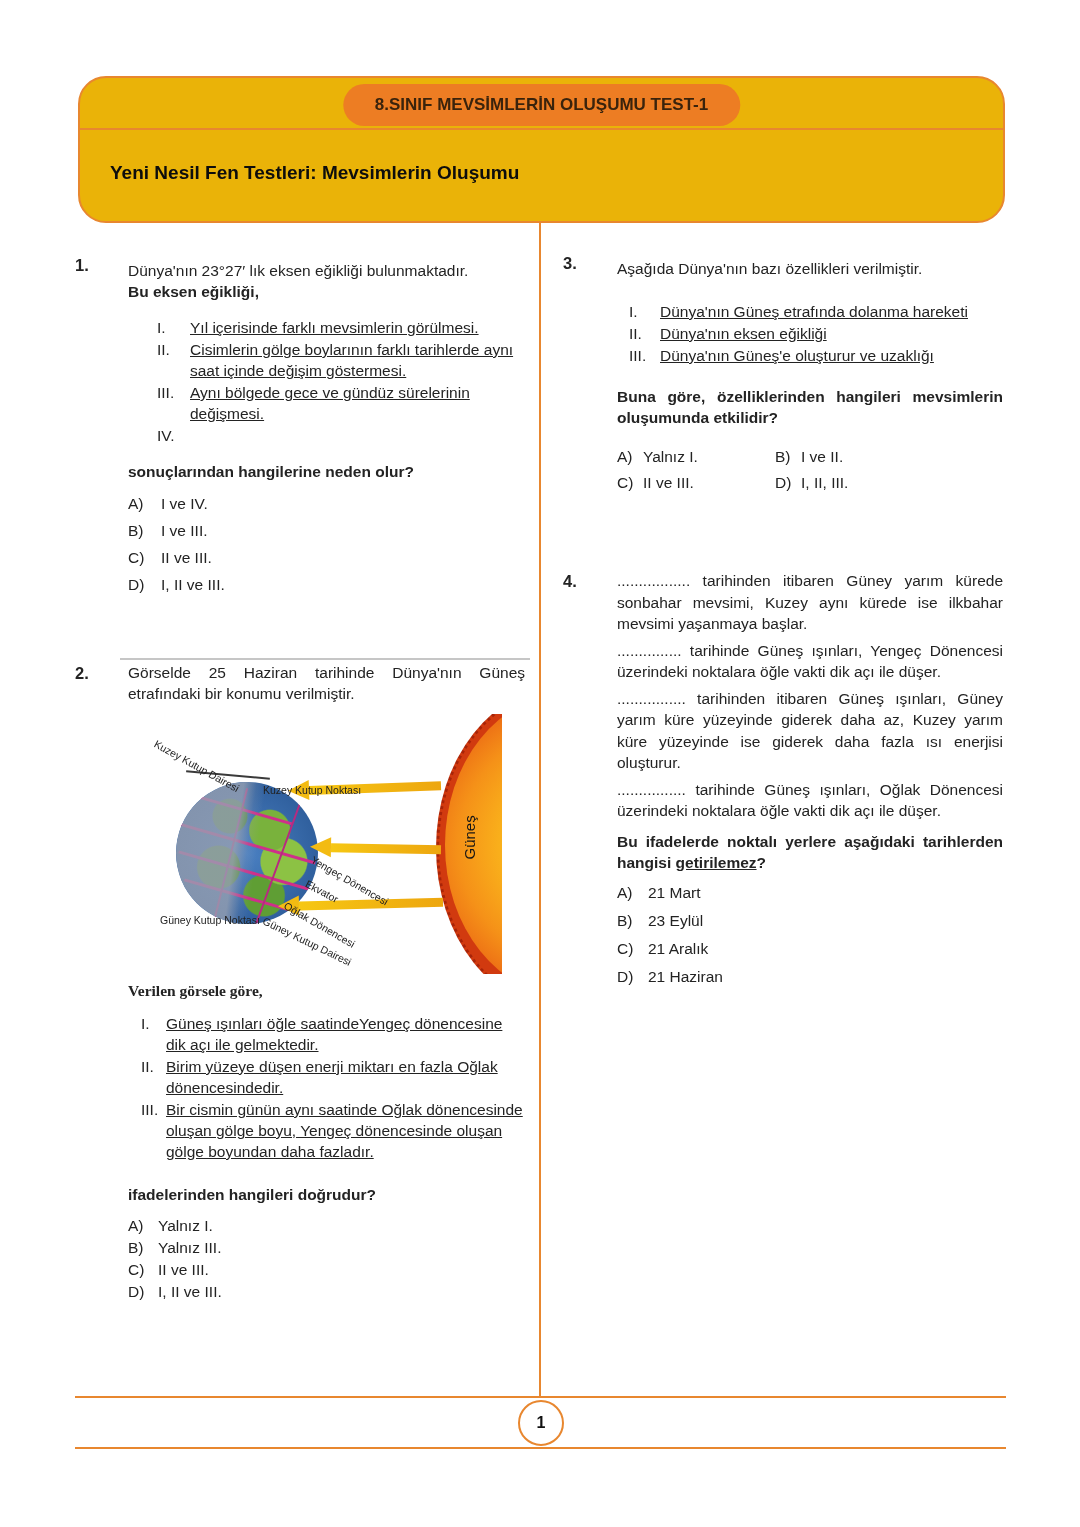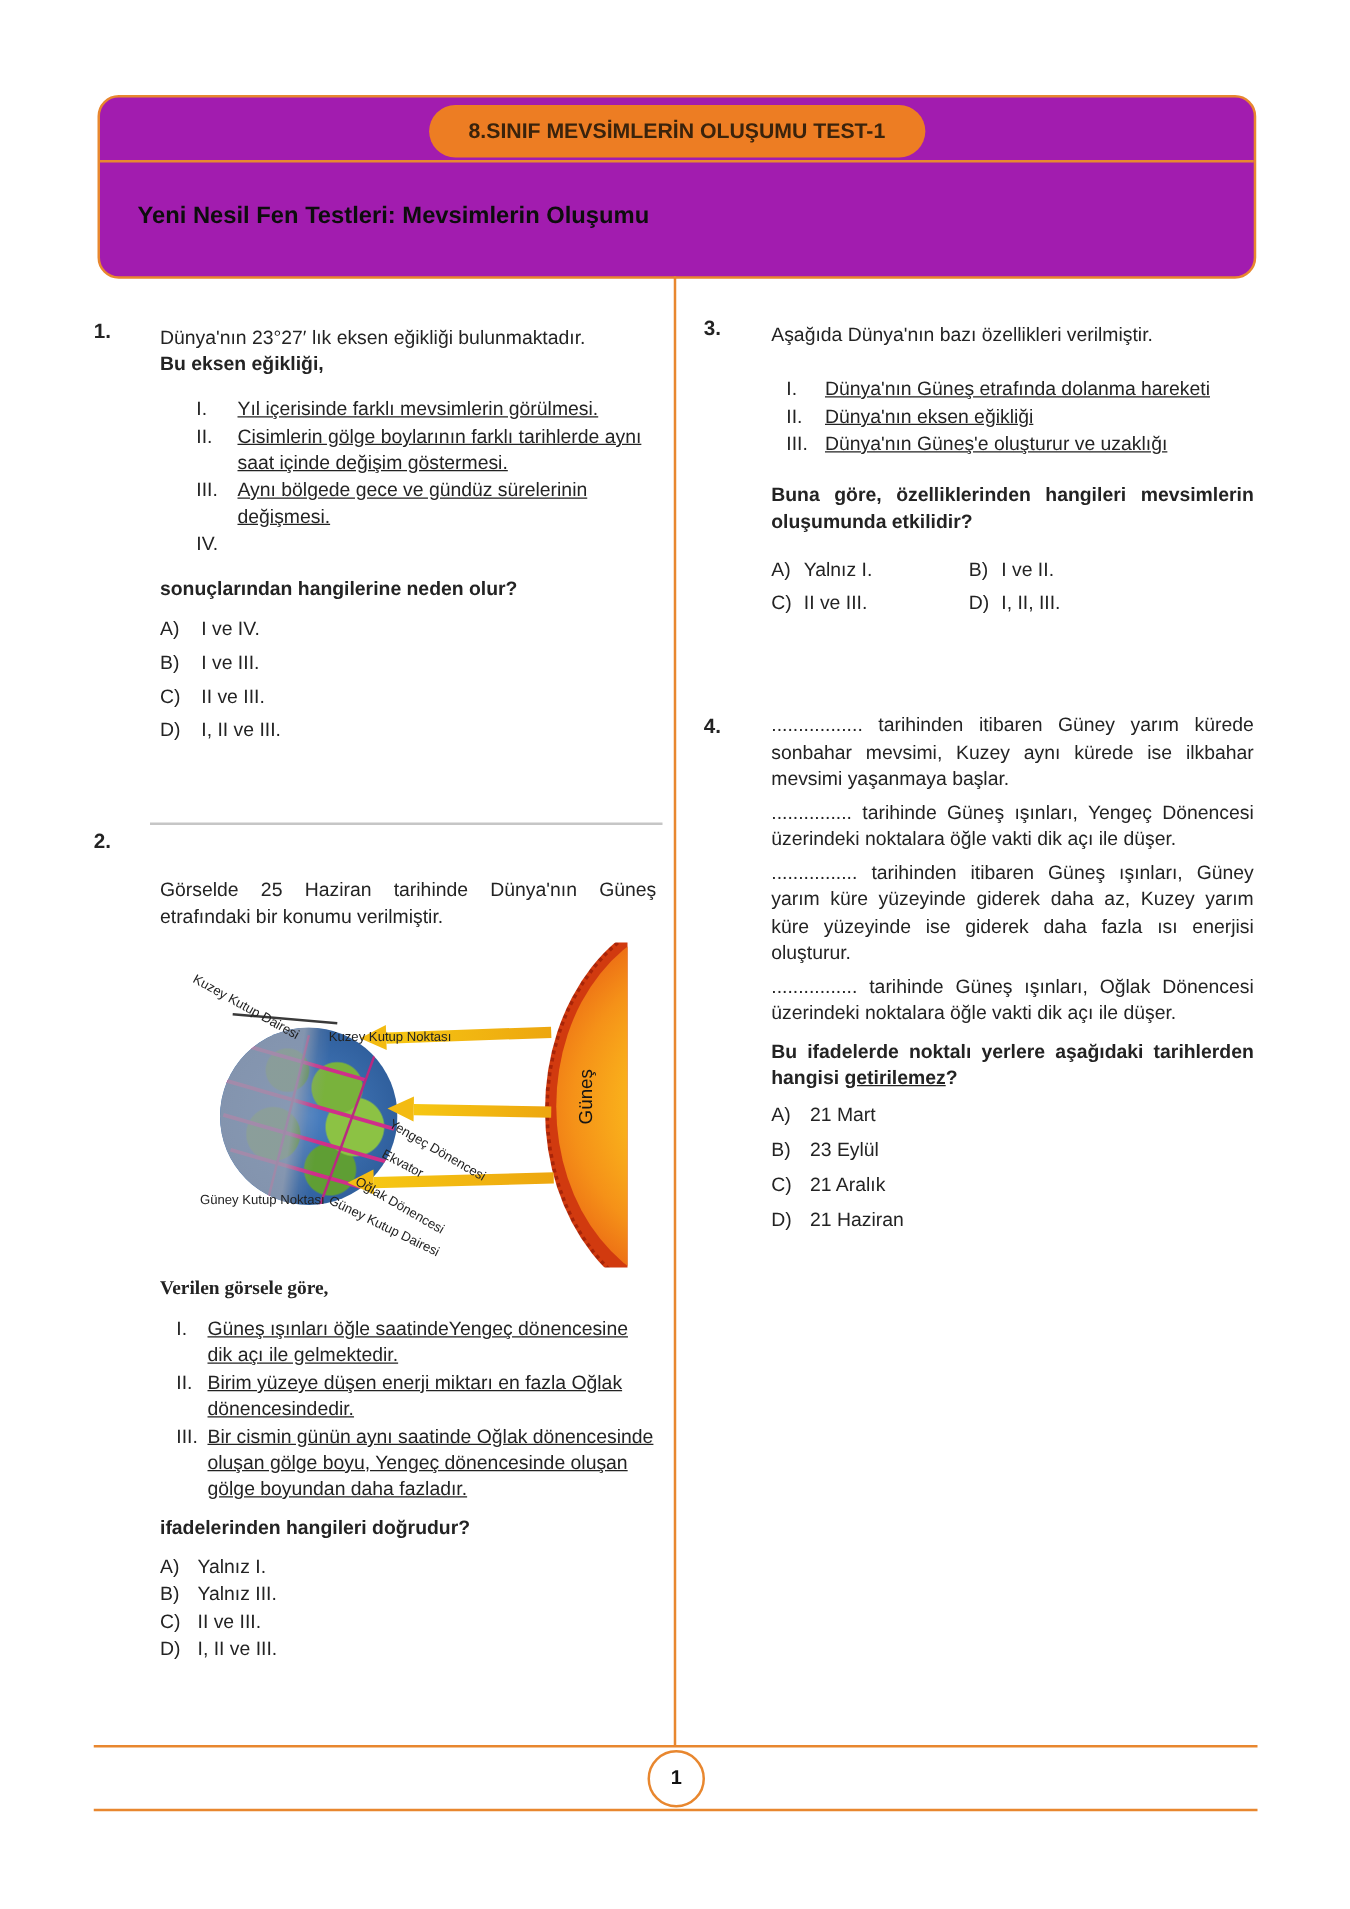--- a/index.html
+++ b/index.html
@@ -3,21 +3,21 @@
 <meta charset="utf-8">
 <style>
   html,body { margin:0; padding:0; background:#ffffff; }
   .page {
     position:relative; width:1080px; height:1527px; background:#ffffff;
     font-family:"Liberation Sans", sans-serif; color:#232323; overflow:hidden;
   }
   
   .header-box {
     position:absolute; left:78px; top:76px; width:923px; height:143px;
-    border:2px solid #E8872F; border-radius:17px; background:#a21caf;
+    border:2px solid #E8872F; border-radius:28px; background:#eab308;
   }
   .header-rule { position:absolute; left:0; right:0; top:50px; height:2px; background:#E8872F; }
   .badge {
     position:absolute; left:50%; transform:translateX(-50%); top:6px; height:42px;
     padding:0 32px; background:#ED7D23; border-radius:22px;
     display:flex; align-items:center; font-weight:bold; font-size:17px; color:#3A230C;
     white-space:nowrap;
   }
   .header-title { position:absolute; left:30px; top:84px; font-weight:bold; font-size:19px; color:#0d0d0d; }
 
@@ -34,21 +34,21 @@
   }
 
   
   .q { position:absolute; display:flex; width:464px; font-size:15.5px; line-height:21px; }
   .q-left  { left:75px; }
   .q-right { left:553px; }
   .q1 { top:254px; } .q2 { top:662px; } .q3 { top:252px; } .q4 { top:570px; }
   .qnum { flex:none; width:53px; font-weight:bold; font-size:16.5px; padding-top:1px; }
   .q3 .qnum, .q4 .qnum { width:64px; padding-left:10px; box-sizing:border-box; }
   .qbody { flex:1; padding-right:14px; }
-  .jtext { text-align:justify;margin-top:40px; }
+  .jtext { text-align:justify; }
   .bold { font-weight:bold; }
   .intro { margin:6px 0 0 0; }
   .roman { margin-top:15px; }
   .ritem { display:flex; margin-bottom:1px; }
   .rn { flex:none; width:33px; margin-left:29px; }
   .rt { flex:1;text-decoration:underline; }
   .q2 .rn { width:25px; margin-left:13px; }
   .q3 .rn { width:31px; margin-left:12px; }
   .stem { font-weight:bold; margin-top:15px; }
   .options { margin-top:11px; }
@@ -226,21 +226,21 @@
         </div>
         <div class="ritem">
           <span class="rn">II.</span>
           <span class="rt">Birim yüzeye düşen enerji miktarı en fazla Oğlak dönencesindedir.</span>
         </div>
         <div class="ritem">
           <span class="rn">III.</span>
           <span class="rt">Bir cismin günün aynı saatinde Oğlak dönencesinde oluşan gölge boyu, Yengeç dönencesinde oluşan gölge boyundan daha fazladır.</span>
         </div>
       </div>
-      <div class="stem" style="margin-top:10px;">ifadelerinden hangileri doğrudur?</div>
+      <div class="stem" style="margin-top:22px;">ifadelerinden hangileri doğrudur?</div>
       <div class="options" style="margin-top:10px;">
         <div class="opt">
           <span class="ol">A)</span>
           <span class="ot">Yalnız I.</span>
         </div>
         <div class="opt">
           <span class="ol">B)</span>
           <span class="ot">Yalnız III.</span>
         </div>
         <div class="opt">

